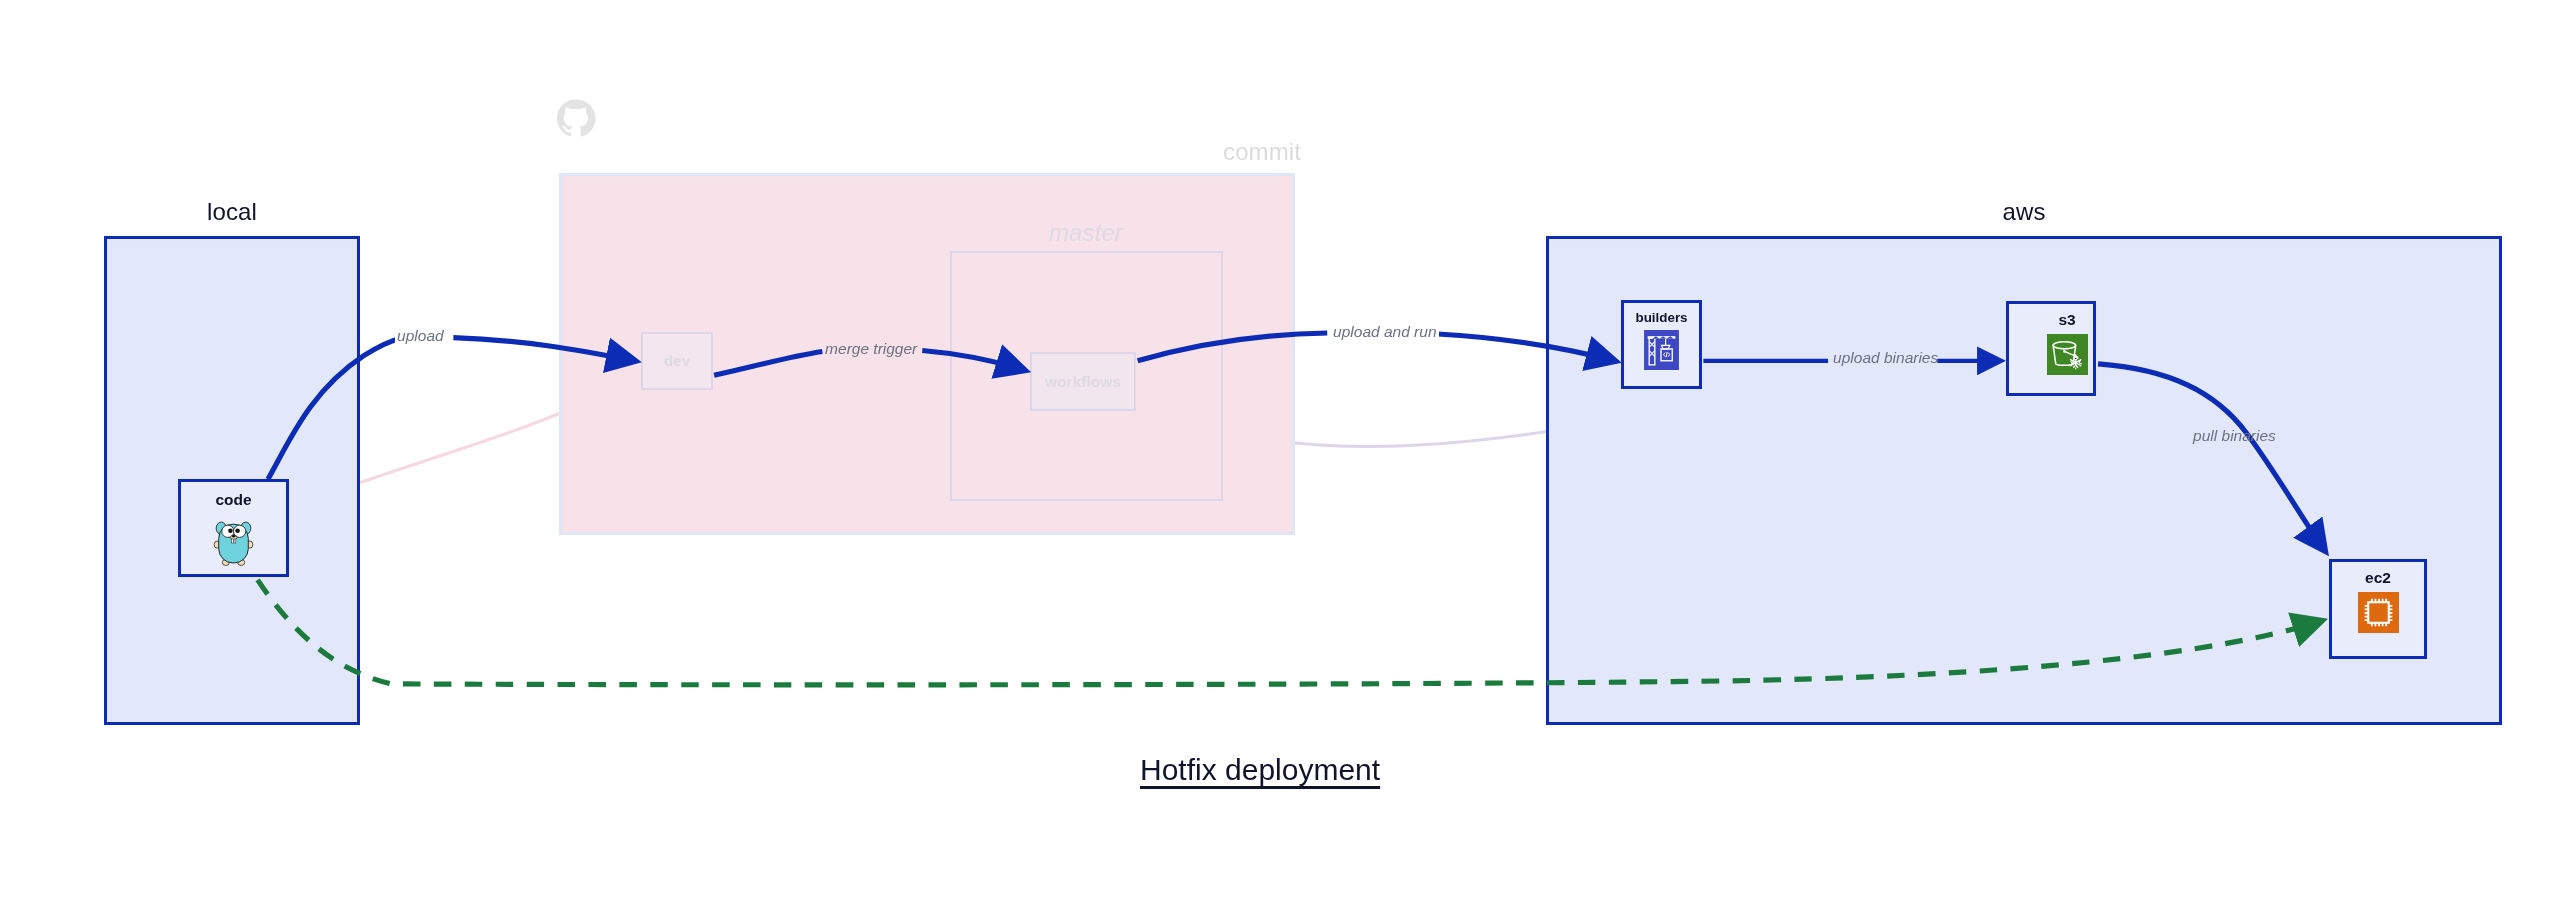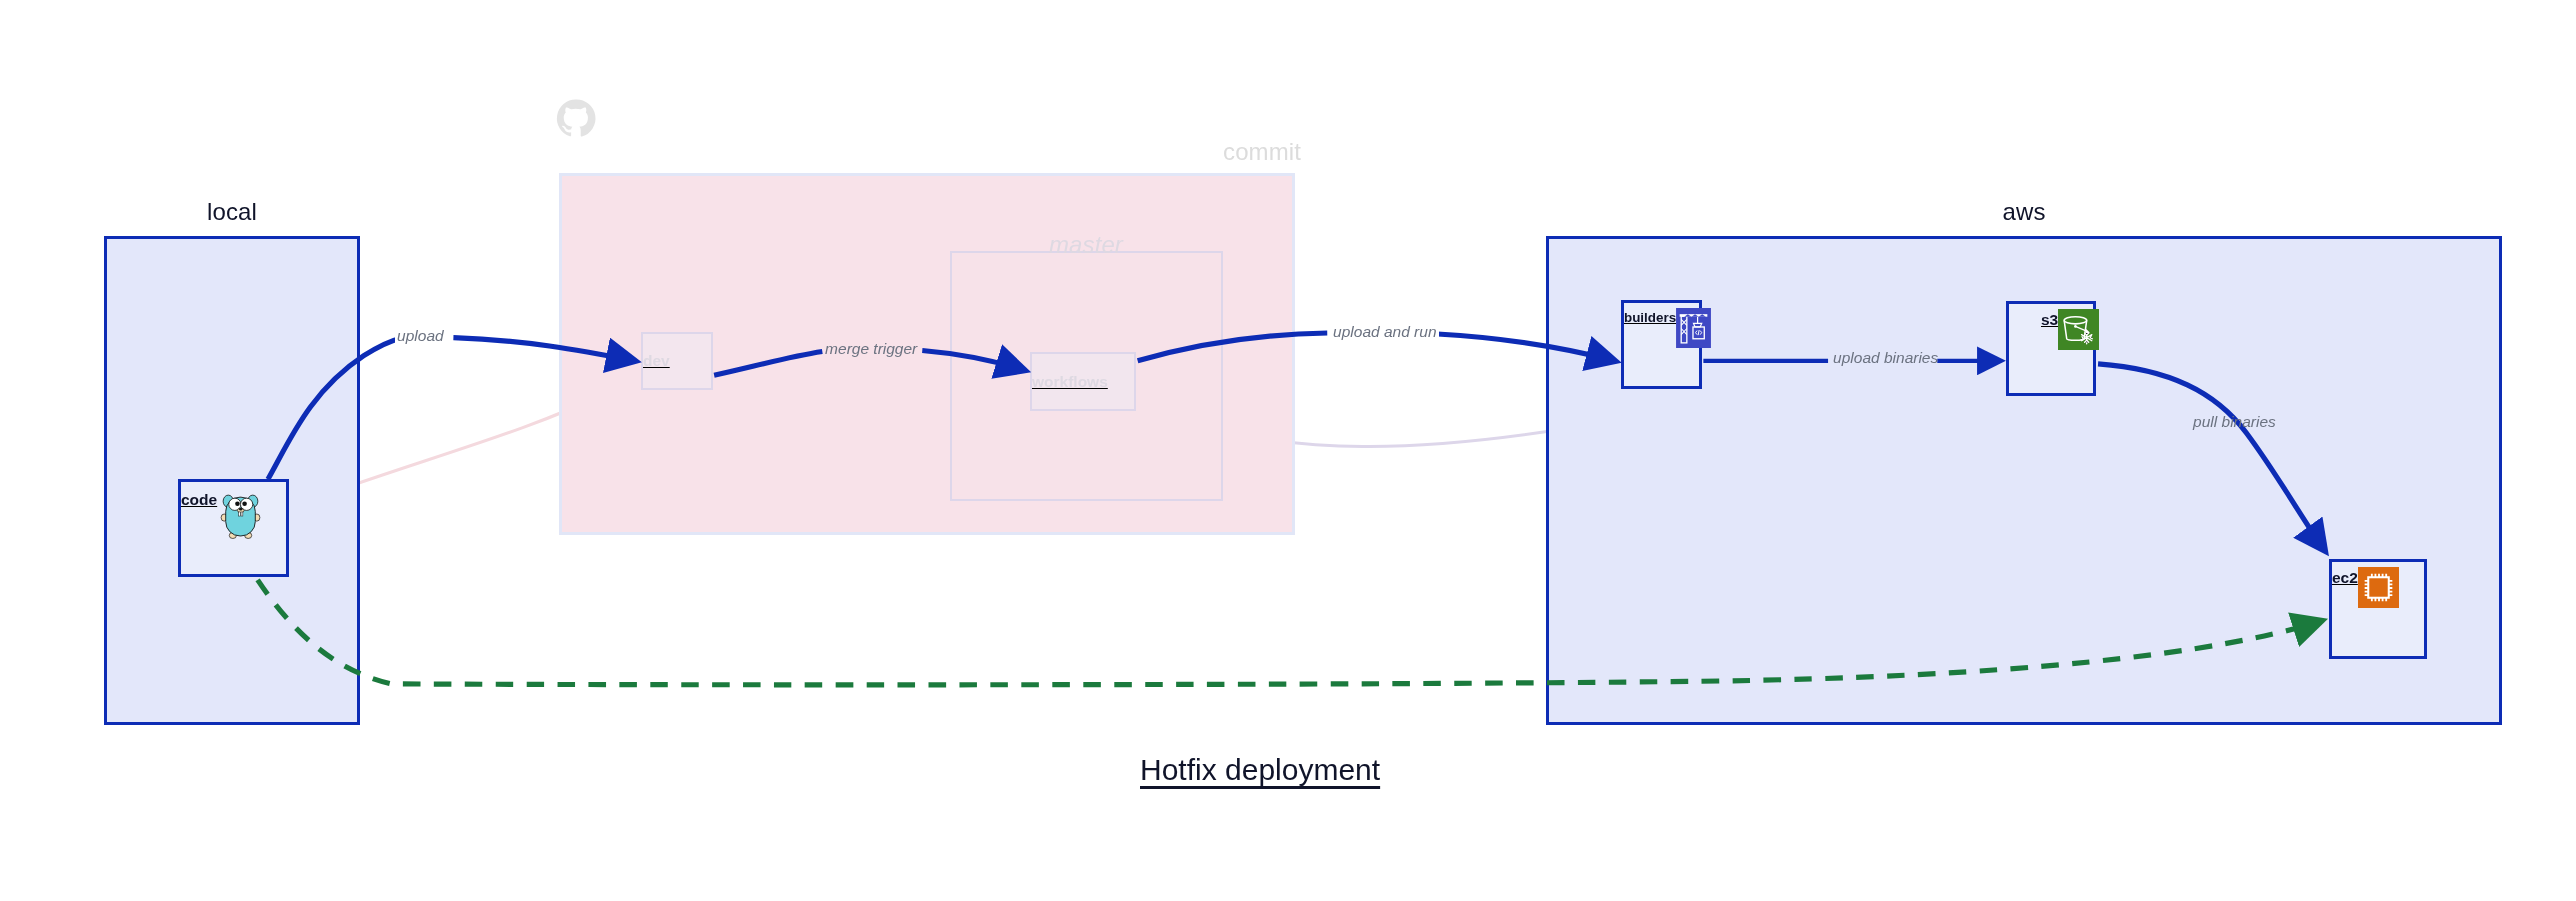--- a/index.html
+++ b/index.html
@@ -51,22 +51,22 @@
   .cluster-title.faded-master {
     color: #ded9e2;
   }
   
   .node {
     position: absolute;
     box-sizing: border-box;
     background: #e9edfb;
     border: 3.6px solid #0d2cb5;
     display: flex;
-    flex-direction: row;
-    text-decoration: underline;
+    flex-direction: column;
+    align-items: center;
   }
   .node-label {
     font-size: 15.5px;
     font-weight: bold;
     color: #10142a;
     margin-top: 9.3px;
     white-space: nowrap;
   }
   .node-icon {
     margin-top: 7.2px;
@@ -138,21 +138,21 @@
   <svg class="overlay" viewBox="0 0 5054 1750" style="z-index:1;">
     <g transform="translate(1081,192) scale(3.05)">
       <path fill="#e3e3e3" d="M12 .3a12 12 0 0 0-3.8 23.4c.6.1.8-.3.8-.6v-2c-3.3.7-4-1.6-4-1.6-.6-1.4-1.4-1.8-1.4-1.8-1-.7.1-.7.1-.7 1.2.1 1.9 1.2 1.9 1.2 1 1.8 2.8 1.3 3.5 1 0-.8.4-1.3.7-1.6-2.7-.3-5.5-1.3-5.5-6 0-1.2.5-2.3 1.3-3.1-.2-.4-.6-1.6.1-3.2 0 0 1-.3 3.3 1.2a11.5 11.5 0 0 1 6 0c2.3-1.5 3.3-1.2 3.3-1.2.7 1.6.2 2.8.1 3.2.8.8 1.3 1.9 1.3 3.2 0 4.6-2.8 5.6-5.5 5.9.5.4.9 1.1.9 2.3v3.3c0 .3.1.7.8.6A12 12 0 0 0 12 .3"></path>
     </g>
   </svg>
 
   <div class="container-box cluster-github" style="left:559px; top:173px; width:736px; height:362px; z-index:2;"></div>
   <div class="cluster-title faded" style="left:1198px; top:138px; width:103px; text-align:right; z-index:3;">commit</div>
 
   <div class="container-box cluster-master" style="left:950px; top:251px; width:273px; height:250px; z-index:3;"></div>
-  <div class="cluster-title faded-master" style="left:983px; top:231px; width:206px; text-align:center; z-index:4;font-style:italic;">master</div>
+  <div class="cluster-title faded-master" style="left:983px; top:219px; width:206px; text-align:center; z-index:4;font-style:italic;">master</div>
 
   <div class="container-box cluster-local" style="left:104px; top:236px; width:256px; height:489px; z-index:2;"></div>
   <div class="cluster-title" style="left:129px; top:198px; width:206px; text-align:center; z-index:3;">local</div>
 
   <div class="container-box cluster-aws" style="left:1546px; top:236px; width:956px; height:489px; z-index:2;"></div>
   <div class="cluster-title" style="left:1921px; top:198px; width:206px; z-index:3;">aws</div>
 
   <div class="node ghost" style="left:641px; top:332px; width:72px; height:58px; z-index:4;">
     <span class="node-label" style="margin-top:17.5px;">dev</span>
   </div>
@@ -282,18 +282,18 @@
   </svg>
 
   <div class="edge-label" style="left:395px; top:327px; z-index:8;">upload</div>
 
   <div class="edge-label on-pink" style="left:823px; top:340px; z-index:8;">merge trigger</div>
 
   <div class="edge-label" style="left:1331px; top:323px; z-index:8;">upload and run</div>
 
   <div class="edge-label on-blue" style="left:1831px; top:349px; z-index:8; background:transparent;">upload binaries</div>
 
-  <div class="edge-label on-blue" style="left:2191px; top:413px; z-index:8; background:transparent;">pull binaries</div>
+  <div class="edge-label on-blue" style="left:2191px; top:427px; z-index:8; background:transparent;">pull binaries</div>
 
   <div class="diagram-title" style="left:1140px; top:753px; z-index:9;">Hotfix deployment</div>
 
 </div>
 
 
 </body></html>

